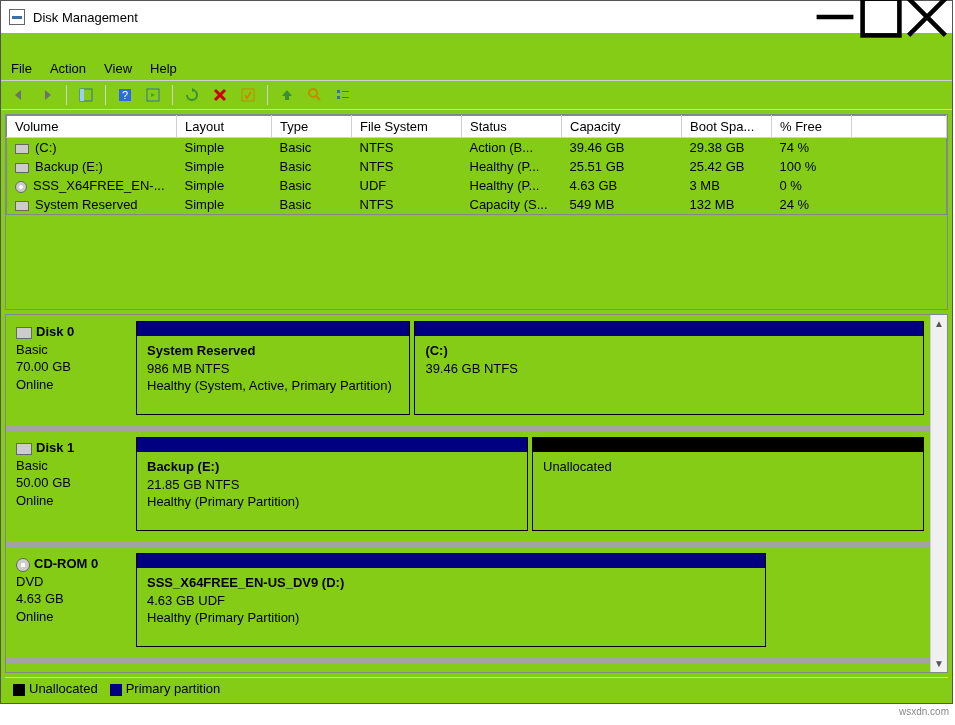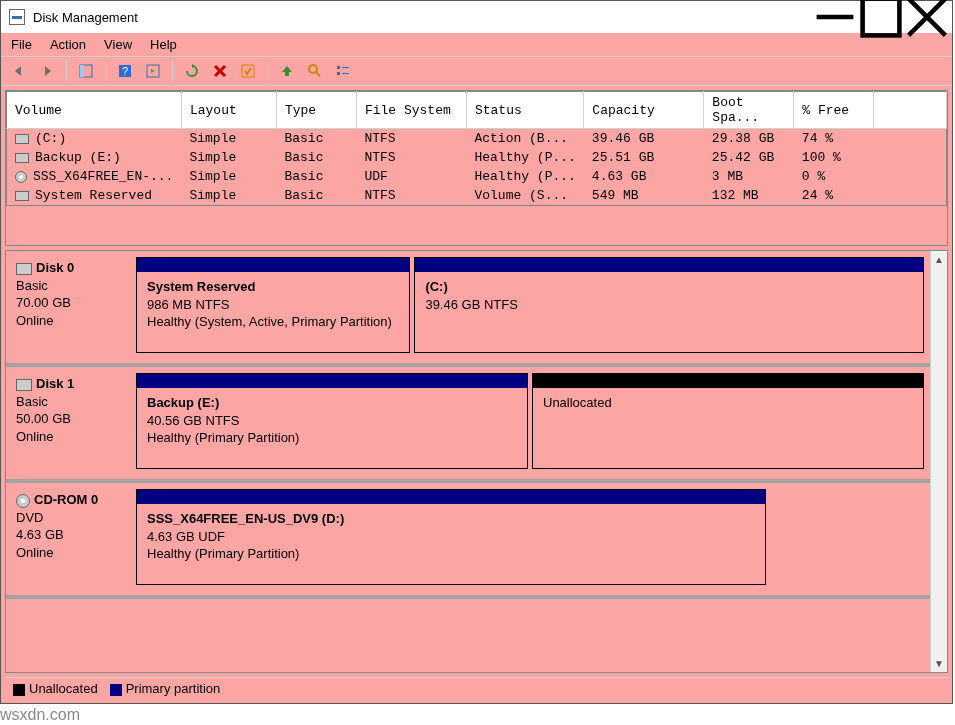--- a/index.html
+++ b/index.html
@@ -11,21 +11,21 @@
   width: 955px;
   height: 725px;
   overflow: hidden;
 }
 .window {
   border: 1px solid #555;
   width: 953px;
   height: 704px;
   display: flex;
   flex-direction: column;
-  background: #fca5a5;
+  background: #84cc16;
 }
 .titlebar {
   display: flex;
   align-items: center;
   height: 32px;
   padding: 0 2px 0 8px;
   background: #fff;
 }
 .title-icon {
   width: 16px; height: 16px;
@@ -45,21 +45,21 @@
   width: 46px; height: 30px;
   display:flex; align-items:center; justify-content:center;
   font-size: 14px; color:#000;
 }
 
 .menubar {
   display:flex; gap: 18px;
   padding: 4px 10px;
   font-size: 13px;
 }
-.menubar span { cursor: default; }
+.menubar span { cursor: default; margin-top: 24px; }
 
 .toolbar {
   display:flex; align-items:center;
   padding: 3px 6px;
   border-top: 1px solid #d0d0d0;
   border-bottom: 1px solid #d0d0d0;
   gap: 4px;
 }
 .tb-sep { width:1px; height:20px; background:#d0d0d0; margin:0 3px; }
 .tb-btn {
@@ -106,34 +106,34 @@
   background:#ccc;
   border:1px solid #666;
   margin-right:6px;
   vertical-align:middle;
 }
 .vol-icon.disc {
   border-radius:50%;
   width:12px; height:12px;
   background: radial-gradient(circle,#fff 25%,#ccc 26%);
 }
-.vol-list-wrap { height: 156px; border:1px solid #828790; overflow:hidden;font-family:Liberation Mono, monospace; }
+.vol-list-wrap { height: 196px; border:1px solid #828790; overflow:hidden; }
 
 
 .disk-map {
   flex:1;
   border:1px solid #828790;
   position:relative;
   overflow:hidden;
   display:flex;
 }
 .disk-scroll { flex:1; overflow:hidden; }
 .disk-row {
   display:flex;
-  border-bottom: 4px solid #a3a3a3;
+  border-bottom: 6px solid #a3a3a3;
   min-height: 116px;
 }
 .disk-info {
   width: 128px;
   padding: 8px 10px;
   font-size:13px;
   line-height:1.35;
 }
 .disk-info .dname { font-weight:bold; }
 .disk-info .dicon {
@@ -187,22 +187,23 @@
   border-left:1px solid #d0d0d0;
   position:relative;
 }
 .scrollbar .up,.scrollbar .down{
   height:17px; display:flex; align-items:center; justify-content:center;
   font-size:10px; color:#555;
 }
 .scrollbar .down{ position:absolute; bottom:0; width:100%; }
 
 .footer {
-  font-size:16px; color:#888;
-  padding: 2px 6px 0 0;
+  font-size:10px; color:#888;
+  text-align:right;
+  padding: 2px 6px 0 18px;
 }
 </style>
 </head>
 <body>
 
 <div class="window">
 
   <div class="titlebar">
     <span class="title-icon"></span>
     <span class="title-text">Disk Management</span>
@@ -363,21 +364,21 @@
               <td>4.63 GB</td>
               <td>3 MB</td>
               <td>0 %</td>
               <td></td>
             </tr>
             <tr>
               <td><span class="vol-icon"></span>System Reserved</td>
               <td>Simple</td>
               <td>Basic</td>
               <td>NTFS</td>
-              <td>Volume (S...</td>
+              <td>Capacity (S...</td>
               <td>549 MB</td>
               <td>132 MB</td>
               <td>24 %</td>
               <td></td>
             </tr>
           </tbody>
       </table>
     </div>
 
     <div class="disk-map">
@@ -412,21 +413,21 @@
               <div><span class="dicon"></span><span class="dname">Disk 1</span></div>
               <div>Basic</div>
               <div>50.00 GB</div>
               <div>Online</div>
             </div>
             <div class="parts">
               <div class="part" style="width:50%">
                 <div class="part-hdr primary"></div>
                 <div class="part-body">
                   <div class="pname">Backup  (E:)</div>
-                  <div>40.56 GB NTFS</div>
+                  <div>21.85 GB NTFS</div>
                   <div>Healthy (Primary Partition)</div>
                 </div>
               </div>
               <div class="part" style="width:50%">
                 <div class="part-hdr unalloc"></div>
                 <div class="part-body">
                   <div>Unallocated</div>
                 </div>
               </div>
             </div>

